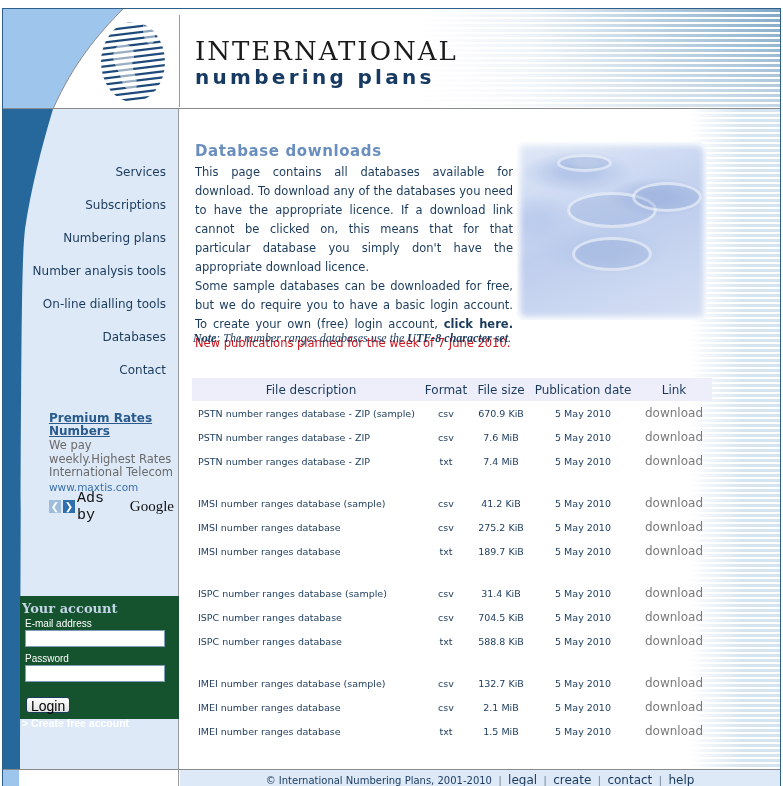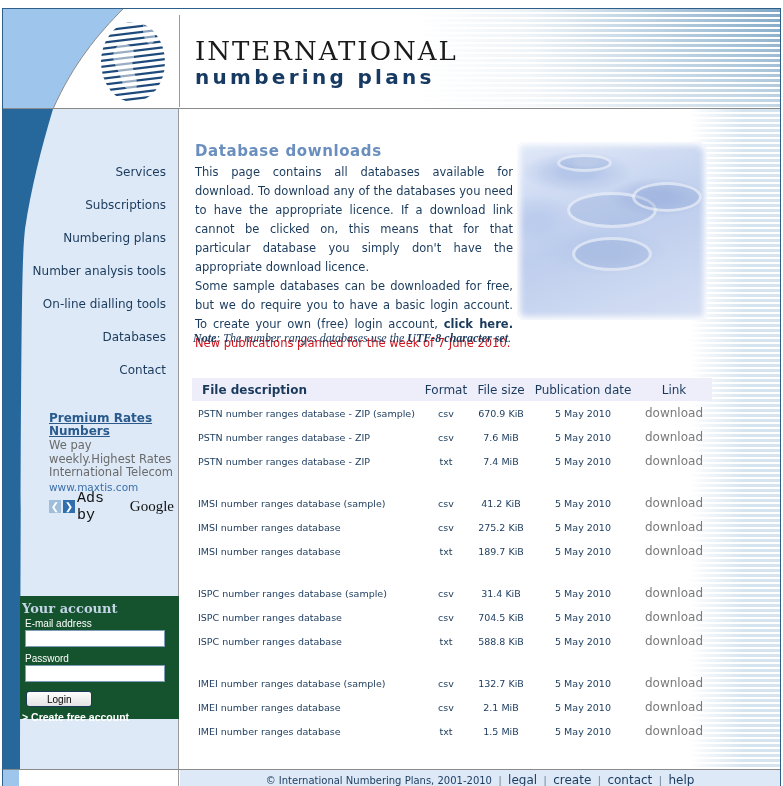--- a/index.html
+++ b/index.html
@@ -58,22 +58,22 @@
   #ad .google { font-family: "Liberation Serif", serif; font-size: 15px; color: #111; margin-left: 3px; }
 
   #account { position: absolute; left: 17px; top: 487px; width: 159px; height: 123px; background: #14532d; padding: 5px 0 0 0; }
   #account .acct-title { font-family: "DejaVu Serif", serif; font-weight: bold; font-size: 13px; color: #c2d4e6; margin-left: 2px; }
   #account label { display: block; font-family: "Liberation Sans", sans-serif; font-size: 10px; color: #fff; margin-left: 5px; margin-top: 2px; }
   #account input[type=text], #account input[type=password] {
     display: block; margin-left: 5px; width: 140px; height: 17px; border: 1px solid #7f9db9; background: #fff; margin-top: 1px;
   }
   #account .pw-label { margin-top: 6px; }
   #account button {
-    display: block; margin-left: 6px; margin-top: 9px; height: 16px; padding: 0 20px;
-    font-family: "Liberation Sans", sans-serif; font-size: 10px; color: #000;
+    display: block; margin-left: 6px; margin-top: 15px; height: 16px; padding: 0 4px;
+    font-family: "Liberation Sans", sans-serif; font-size: 14px; color: #000;
     background: linear-gradient(#fefefe, #e3e3e3); border: 1px solid #1c3a5a; border-radius: 3px;
   }
   #account .create { display: block; font-family: "Liberation Sans", sans-serif; font-size: 10.5px; color: #fff; font-weight: bold; margin-left: 2px; margin-top: 4px; text-decoration: none; }
 
   
   #main-stripes {
     position: absolute; right: 0; top: 100px; width: 90px; height: 661px;
     background: repeating-linear-gradient(to bottom, #d6e4ef 0px, #d6e4ef 3px, #ffffff 3px, #ffffff 5px);
   }
   #main-stripes-fade {
@@ -101,21 +101,21 @@
   #intro { position: absolute; left: 15px; top: 54px; width: 318px; font-size: 11.5px; color: #1a3a5c; line-height: 19px; text-align: justify; }
   #intro p { margin: 0; }
   #intro p + p { margin-top: 0; }
   #intro .bold { font-weight: bold; color: #1a3a5c; }
   #intro .red { color: #d0121b; }
   #note { position: absolute; left: 13px; top: 222px; width: 320px; font-family: Liberation Serif, serif; font-style: italic; font-size: 12px; color: #1a3a5c; line-height: 14px; text-align: justify; }
   #note b { font-weight: bold; }
 
   #files { position: absolute; left: 12px; top: 269px; width: 520px; border-collapse: collapse; }
   #files th { background: #eeeefb; font-weight: normal; font-size: 12px; color: #1a3a5c; height: 23px; padding: 0; }
-  #files th.desc { text-align: left; padding-left: 10px; font-weight: bold; }
+  #files th.desc { text-align: center; padding-left: 10px; }
   #files td { font-size: 9.5px; color: #1a3a5c; height: 24px; padding: 0; text-align: center; }
   #files td.desc { text-align: left; padding-left: 6px; }
   #files td.link a { font-size: 12px; color: #7a7a7a; text-decoration: none; }
   #files tr.gap td { height: 18px; }
 
   
   #footer { position: absolute; left: 0; top: 760px; width: 777px; height: 20px; border-top: 1px solid #8a8a8a; }
   #footer .left-strip { position: absolute; left: 0; top: 0; width: 16px; height: 20px; background: #9ec6ec; }
   #footer .left-blank { position: absolute; left: 16px; top: 0; width: 160px; height: 20px; background: #fff; border-right: 1px solid #9a9a9a; }
   #footer .bar { position: absolute; left: 177px; top: 0; width: 600px; height: 20px; background: #dde9f7; text-align: center; line-height: 20px; font-size: 10px; color: #1a3a5c; }

